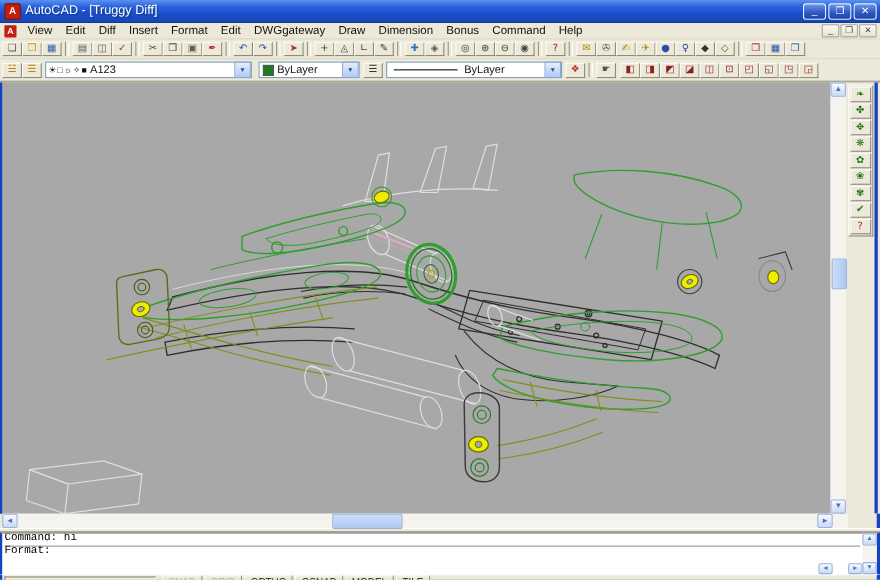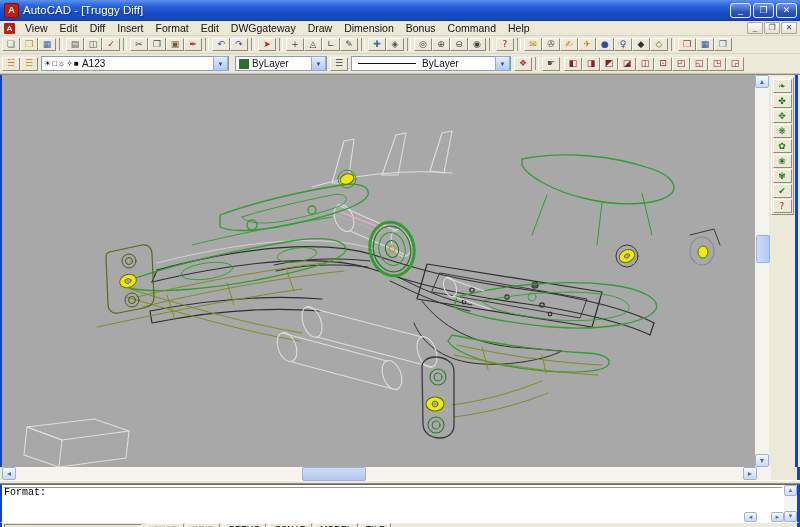--- a/index.html
+++ b/index.html
@@ -513,20 +513,21 @@
     </div>
     <div class="corner"></div>
     <div class="corner-pad"></div>
   </div>
 
   <div class="sep-strip"></div>
 
   <div class="cmd-wrap">
     <div class="cmd">
       <div class="cmd-text">
+        <div class="cmd-line">Command: hi</div>
         <div class="cmd-divider"></div>
         <div class="cmd-line">Format:</div>
       </div>
       <div class="cmd-side">
         <button class="sbtn">▲</button>
         <button class="sbtn">▼</button>
       </div>
     </div>
     <div class="cmd-hsb">
       <button class="sbtn">◄</button>

